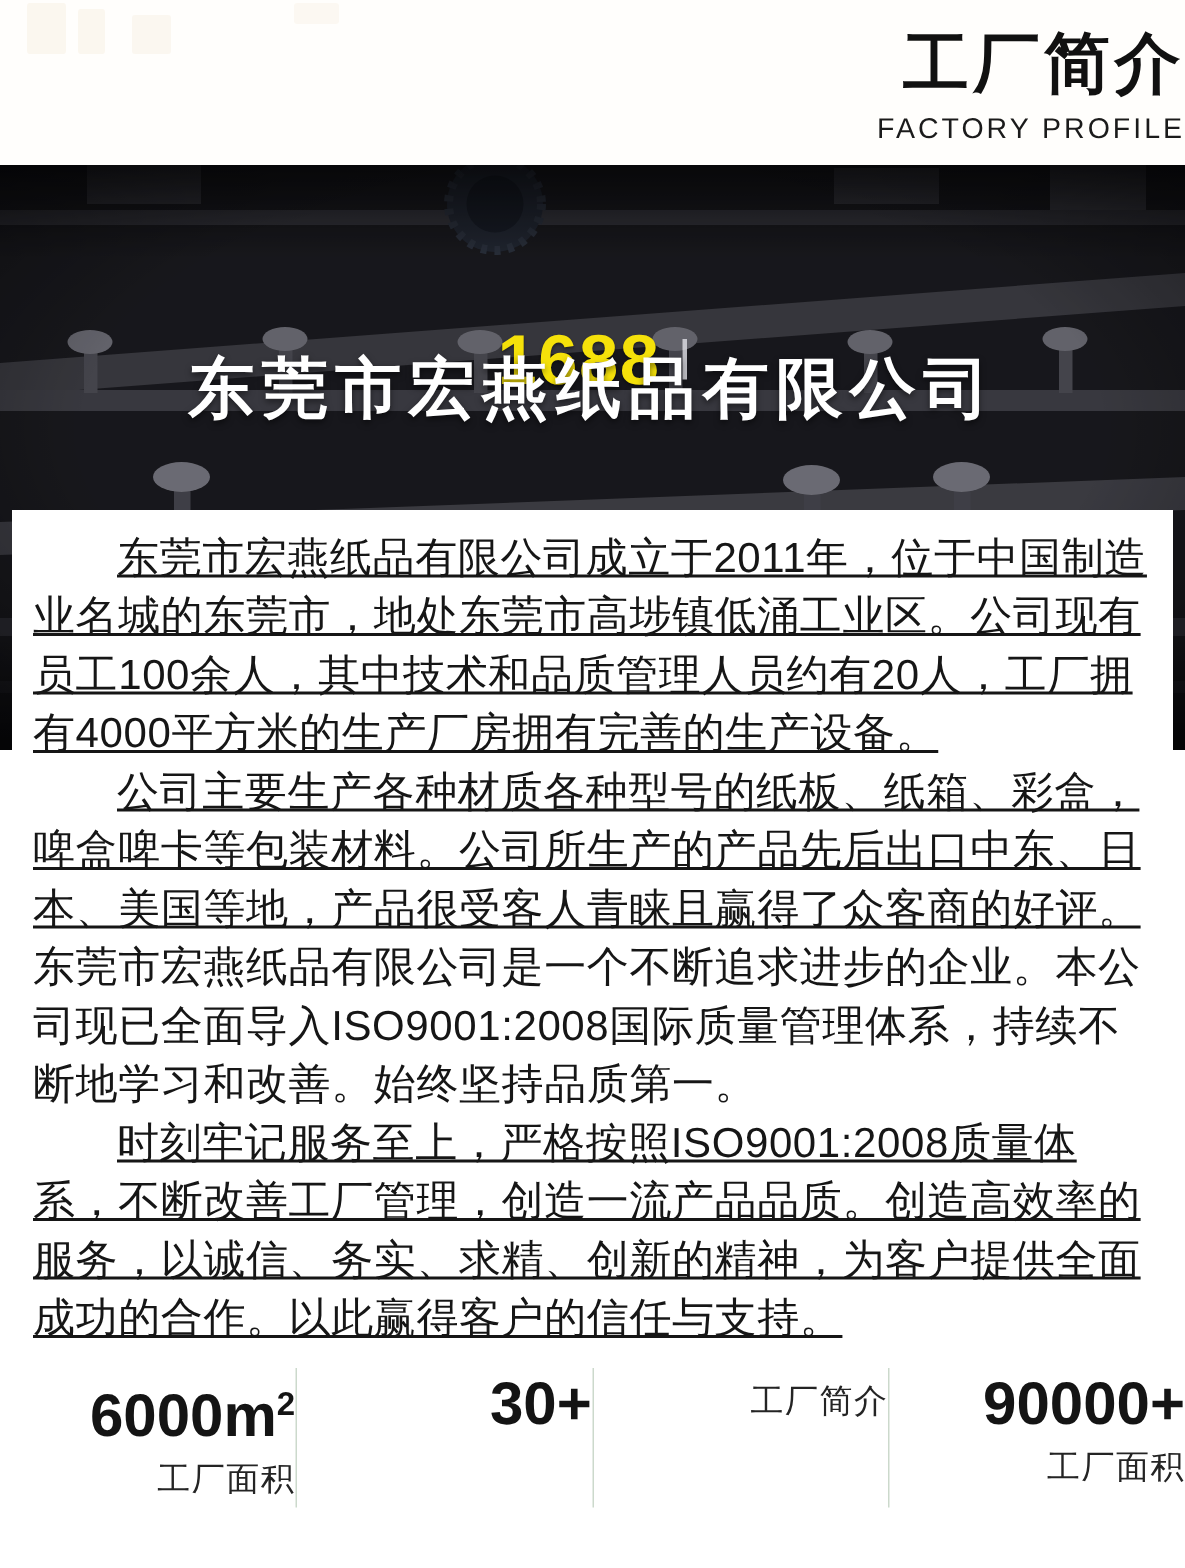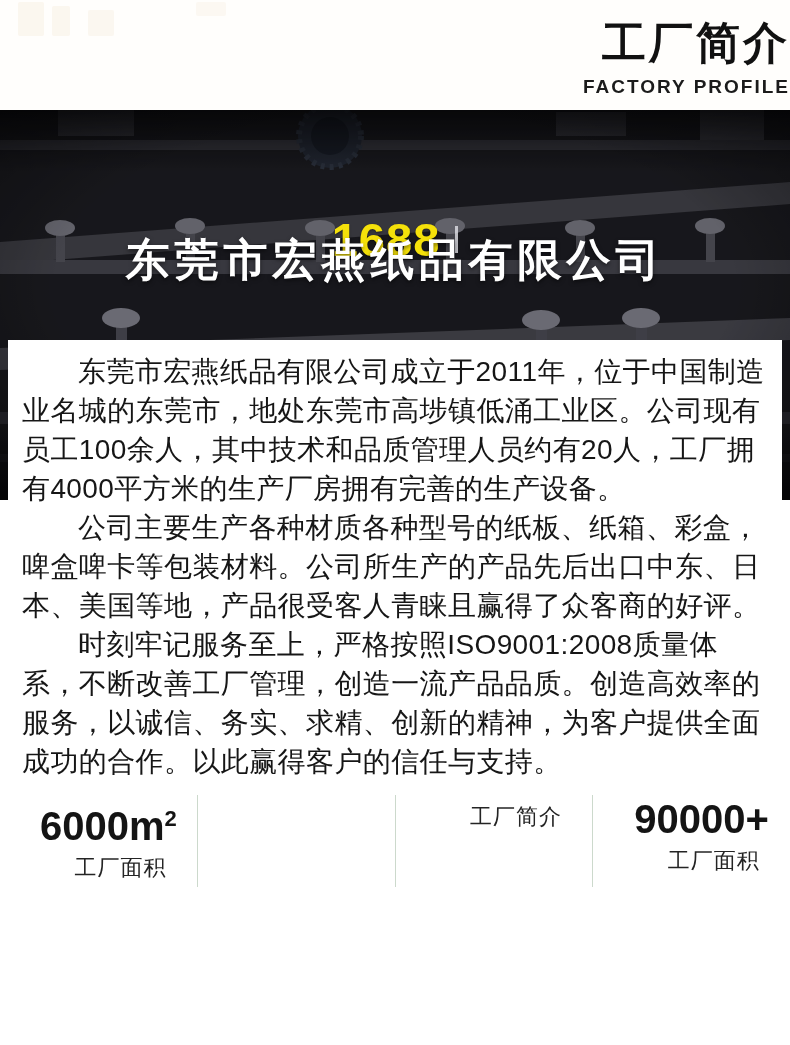--- a/index.html
+++ b/index.html
@@ -19,21 +19,21 @@
   .g2 { left: 52px;  top: 6px;  width: 18px; height: 30px; }
   .g3 { left: 88px;  top: 10px; width: 26px; height: 26px; opacity:.45; }
   .g4 { left: 196px; top: 2px;  width: 30px; height: 14px; opacity:.4; }
   .title-cn {
     padding-top: 16px;
     font-size: 44px; font-weight: bold; letter-spacing: 3px; color: #111;
     line-height: 54px;
   }
   .title-en {
     margin-top: 6px;
-    font-size: 19px; font-weight: bold; letter-spacing: 2px; color: #1b1b1b;
+    font-size: 19px; font-weight: normal; letter-spacing: 2px; color: #1b1b1b;
   }
 
   
   .hero { position: relative; height: 390px; background: #17171a; overflow: hidden; }
   .hero svg.machine { position: absolute; left: 0; top: 0; }
   .brand-row {
     position: absolute; top: 58px; left: 0; right: 0;
     display: flex; align-items: center; justify-content: center; gap: 15px;
     height: 54px;
     margin-top: 44px;
@@ -63,25 +63,25 @@
     position: relative;
     margin: -160px 8px 0 8px;
     background: #ffffff;
     padding: 12px 8px 0 14px;
   }
   .content-box p {
     margin: 0;
     font-size: 28px; line-height: 39px; color: #161616;
     letter-spacing: .4px;
   }
-  .content-box p.indent { text-indent: 2em; }
+  .content-box p.indent { text-indent: 2em; text-decoration: underline; }
 
   
   .stats { display: flex; margin-top: 14px; }
-  .stat { flex: 1 1 0; text-align: center; padding: 2px 0 4px; margin-left: 20px; }
+  .stat { flex: 1 1 0; text-align: right; padding: 2px 0 4px; margin-left: 20px; }
   .stat:not(:last-child) { border-right: 1px solid #ccd9cc; }
   .stat-value { font-size: 40px; font-weight: bold; color: #141414; line-height: 44px; }
   .stat-value sup { font-size: 22px; font-weight: bold; }
   .stat-label { margin-top: 5px; font-size: 22px; color: #242424; letter-spacing: 1px; padding-left: 24px; }
 </style>
 </head>
 <body>
 
 <div class="header">
   <div class="ghost g1"></div>
@@ -163,29 +163,31 @@
     <span class="logo-1688">1688</span>
     <span class="brand-sep"></span>
   </div>
 
   <div class="company-name">东莞市宏燕纸品有限公司</div>
 </div>
 
 <div class="content-box">
   <p class="indent">东莞市宏燕纸品有限公司成立于2011年，位于中国制造业名城的东莞市，地处东莞市高埗镇低涌工业区。公司现有员工100余人，其中技术和品质管理人员约有20人，工厂拥有4000平方米的生产厂房拥有完善的生产设备。</p>
   <p class="indent">公司主要生产各种材质各种型号的纸板、纸箱、彩盒，啤盒啤卡等包装材料。公司所生产的产品先后出口中东、日本、美国等地，产品很受客人青睐且赢得了众客商的好评。</p>
+  <p>东莞市宏燕纸品有限公司是一个不断追求进步的企业。本公司现已全面导入ISO9001:2008国际质量管理体系，持续不断地学习和改善。始终坚持品质第一。</p>
   <p class="indent">时刻牢记服务至上，严格按照ISO9001:2008质量体系，不断改善工厂管理，创造一流产品品质。创造高效率的服务，以诚信、务实、求精、创新的精神，为客户提供全面成功的合作。以此赢得客户的信任与支持。</p>
 </div>
 
 <div class="stats">
   <div class="stat">
     <div class="stat-value"><span>6000m</span><sup>2</sup></div>
     <div class="stat-label">工厂面积</div>
   </div>
   <div class="stat">
+    <div class="stat-value">30+</div>
   </div>
   <div class="stat">
     <div class="stat-label">工厂简介</div>
   </div>
   <div class="stat">
     <div class="stat-value">90000+</div>
     <div class="stat-label">工厂面积</div>
   </div>
 </div>
 

